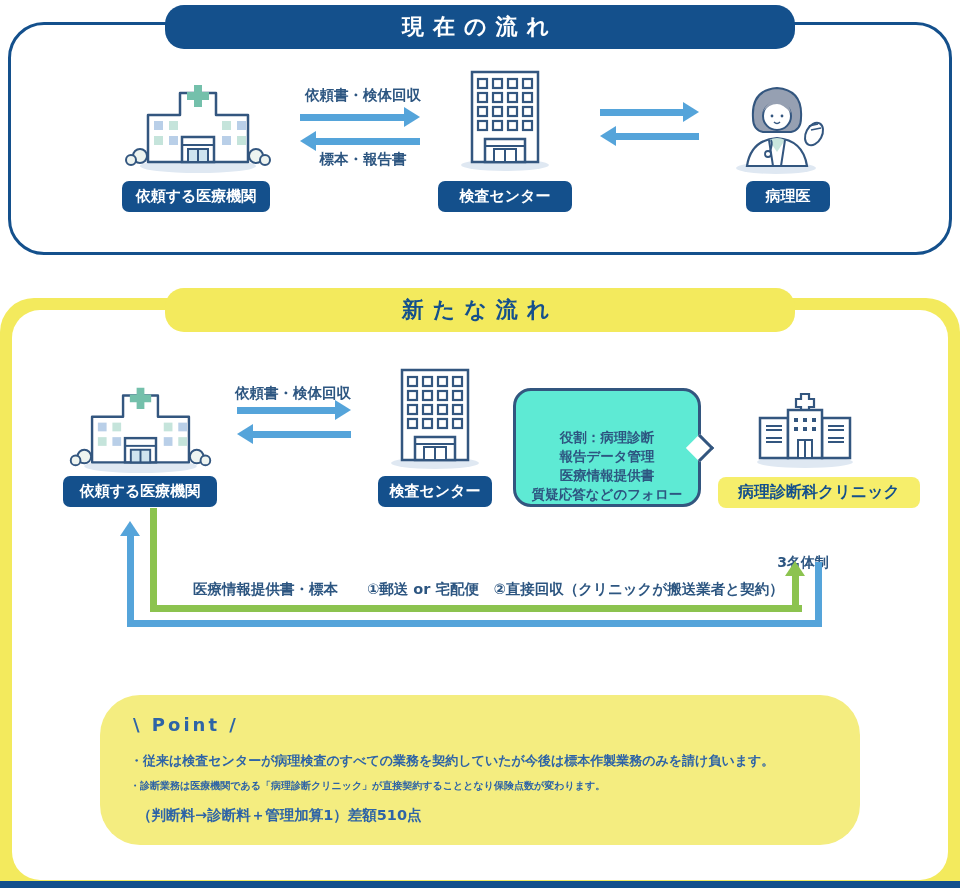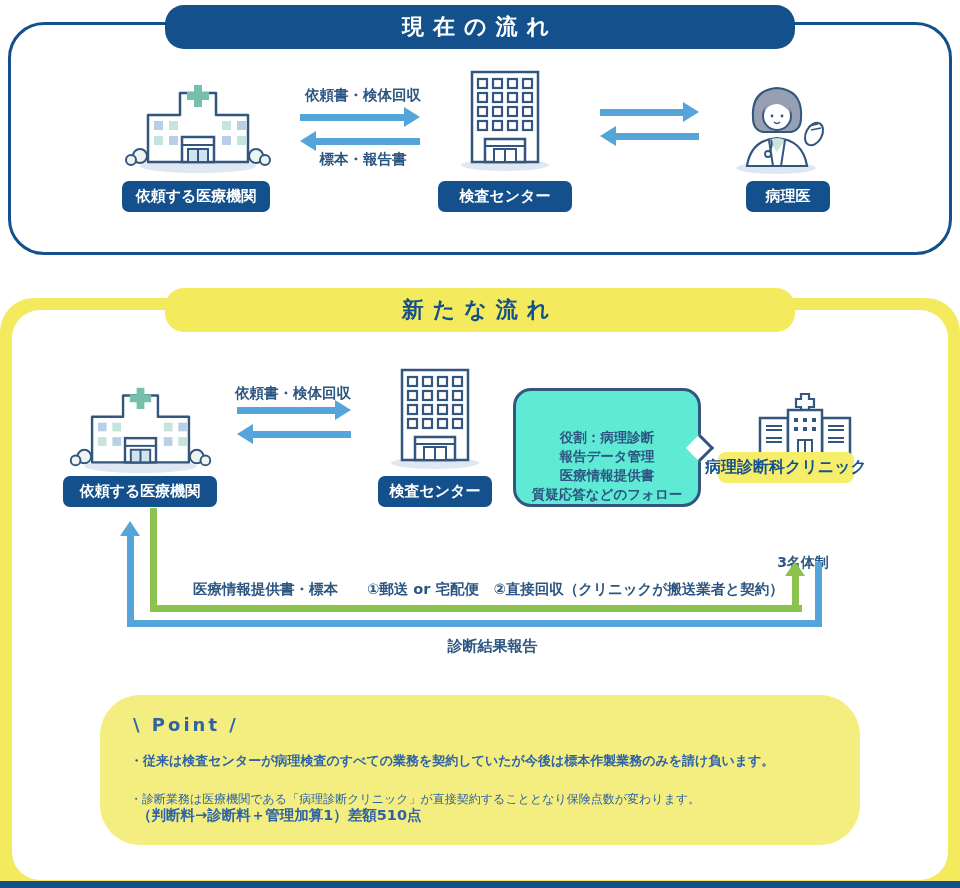--- a/index.html
+++ b/index.html
@@ -214,38 +214,37 @@
       <rect x="44" y="28" width="4" height="4"></rect>
         <rect x="53" y="28" width="4" height="4"></rect>
         <rect x="62" y="28" width="4" height="4"></rect>
       <rect x="44" y="37" width="4" height="4"></rect>
         <rect x="53" y="37" width="4" height="4"></rect>
         <rect x="62" y="37" width="4" height="4"></rect>
     </g>
     <rect x="48" y="50" width="14" height="18" fill="#fff" stroke="var(--line)" stroke-width="2"></rect>
     <line x1="55" y1="50" x2="55" y2="68" stroke="var(--line)" stroke-width="2"></line>
   </svg>
-  <div class="abs" style="left:718px;top:452px;width:136px;height:31px;background:var(--hl-yellow);border-radius:8px;
+  <div class="abs" style="left:718px;top:477px;width:202px;height:31px;background:var(--hl-yellow);border-radius:8px;
               display:flex;align-items:center;justify-content:center;color:var(--navy);
               font-size:16px;font-weight:700;white-space:nowrap;">病理診断科クリニック</div>
   <div class="abs subtext" style="left:703px;top:534px;width:200px;margin-top:20px;">3名体制</div>
 
   <div class="vline g" style="left:150px;top:508px;height:104px;"></div>
   <div class="hline g" style="left:150px;top:605px;width:652px;"></div>
   <div class="vline g" style="left:792px;top:576px;height:36px;"></div>
   <div class="tri-u g" style="left:785px;top:561px;"></div>
   <div class="abs flow-label" style="left:193px;top:580px;text-align:left;">医療情報提供書・標本　　①郵送 or 宅配便　②直接回収（クリニックが搬送業者と契約）</div>
 
   <div class="vline" style="left:815px;top:562px;height:65px;"></div>
   <div class="hline" style="left:127px;top:620px;width:695px;"></div>
   <div class="vline" style="left:127px;top:536px;height:91px;"></div>
   <div class="tri-u" style="left:120px;top:521px;"></div>
-  <div class="abs flow-label" style="left:400px;top:637px;width:185px;font-size:15px;">診断結果報告</div>
 
   <div class="abs" style="left:100px;top:695px;width:760px;height:150px;background:var(--point-yellow);border-radius:40px;"></div>
   <div class="abs" style="left:133px;top:714px;font-size:18px;font-weight:700;letter-spacing:3px;color:var(--point-ink);">\ Point /</div>
   <div class="abs" style="left:130px;top:752px;font-size:13px;font-weight:600;color:var(--point-ink);white-space:nowrap;">・従来は検査センターが病理検査のすべての業務を契約していたが今後は標本作製業務のみを請け負います。</div>
-  <div class="abs" style="left:130px;top:779px;font-size:12px;font-weight:400;color:var(--point-ink);white-space:nowrap;margin-top:12px;">・診断業務は医療機関である「病理診断クリニック」が直接契約することとなり保険点数が変わります。</div>
+  <div class="abs" style="left:130px;top:779px;font-size:10px;font-weight:700;color:var(--point-ink);white-space:nowrap;">・診断業務は医療機関である「病理診断クリニック」が直接契約することとなり保険点数が変わります。</div>
   <div class="abs" style="left:137px;top:806px;font-size:14.5px;font-weight:600;color:var(--point-ink);white-space:nowrap;">（判断料→診断料＋管理加算1）差額510点</div>
 
   <div class="abs" style="left:0;top:881px;width:960px;height:7px;background:var(--navy);"></div>
 
 </div>
 
 </body></html>

